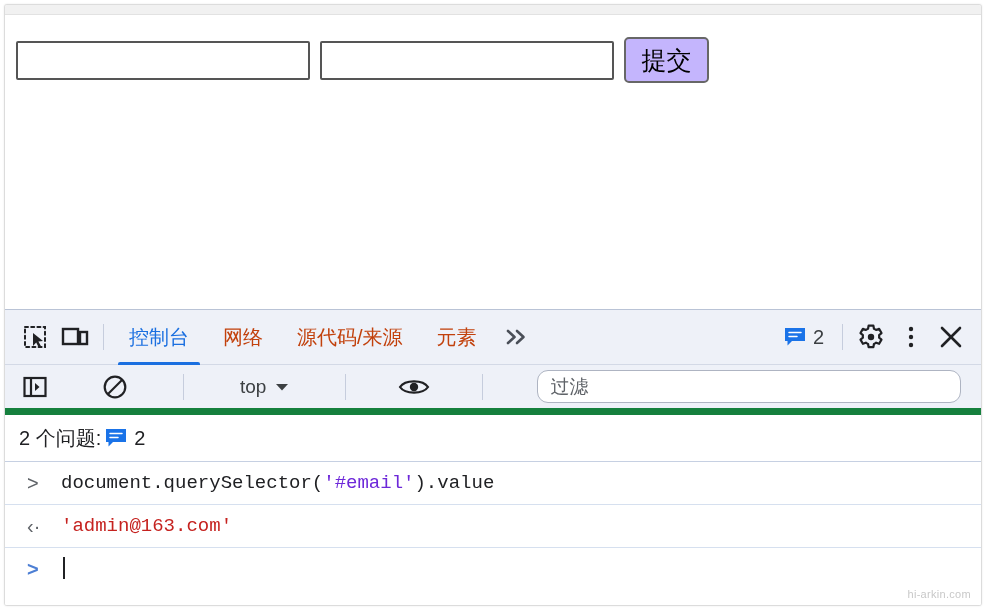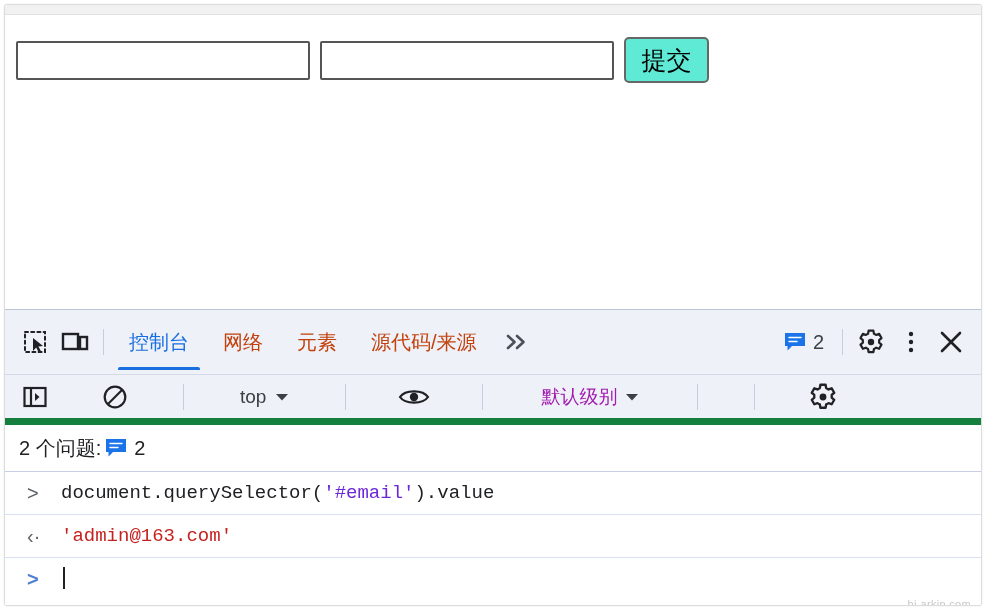--- a/index.html
+++ b/index.html
@@ -63,41 +63,41 @@
     padding: 0 6px;
     outline: none;
   }
   .text-field:nth-of-type(2) { margin-left: 10px; }
   #field-2 { margin-left: 10px; }
   #submit-button {
     margin-left: 10px;
     width: 85px;
     height: 46px;
     box-sizing: border-box;
-    background: #5eead4;
+    background: #c4b5fd;
     border: 2px solid #676767;
     border-radius: 5px;
     font-family: "Liberation Sans", sans-serif;
     font-size: 25px;
     line-height: 1;
     color: #000;
     cursor: pointer;
     padding: 0;
   }
 
   
   #devtools {
     border-top: 1px solid #b9c3d6;
     background: #ffffff;
   }
 
   
   #tabbar {
     position: relative;
-    height: 65px;
+    height: 55px;
     background: #eef1f8;
     display: flex;
     align-items: center;
     padding: 0 10px;
     box-sizing: border-box;
     border-bottom: 1px solid #d3d9e6;
   }
   .tb-icon-btn {
     width: 40px;
     height: 40px;
@@ -312,24 +312,24 @@
 
       <div class="tb-sep"></div>
 
       <div class="tab active">
         <span>控制台</span>
       </div>
       <div class="tab">
         <span>网络</span>
       </div>
       <div class="tab">
+        <span>源代码/来源</span>
+      </div>
+      <div class="tab">
         <span>元素</span>
-      </div>
-      <div class="tab">
-        <span>源代码/来源</span>
       </div>
 
       <div id="overflow-tabs">
         <svg class="ico" width="26" height="22" viewBox="0 0 26 22">
           <g fill="none" stroke="#4a4f58" stroke-width="2.6" stroke-linecap="round" stroke-linejoin="round">
             <path d="M5 5 L11.5 11 L5 17"></path>
             <path d="M14 5 L20.5 11 L14 17"></path>
           </g>
         </svg>
       </div>
@@ -404,20 +404,21 @@
 
       <div class="tb-icon-btn">
         <svg class="ico" width="32" height="22" viewBox="0 0 32 22">
           <path d="M2 11 C7 3.5, 25 3.5, 30 11 C25 18.5, 7 18.5, 2 11 Z" fill="none" stroke="#202124" stroke-width="2.2"></path>
           <circle cx="16" cy="11" r="4.2" fill="#202124"></circle>
         </svg>
       </div>
 
       <div class="tb-sep"></div>
 
+      <input id="filter-input" type="text" placeholder="过滤" style="">
 
       <div id="level-select">
         <span>默认级别</span>
         <svg class="ico" width="14" height="10" viewBox="0 0 14 10">
           <path d="M1 2 L7 8.6 L13 2 Z" fill="#3c4043"></path>
         </svg>
       </div>
 
       <div class="tb-sep"></div>
       <div class="tb-sep"></div>

